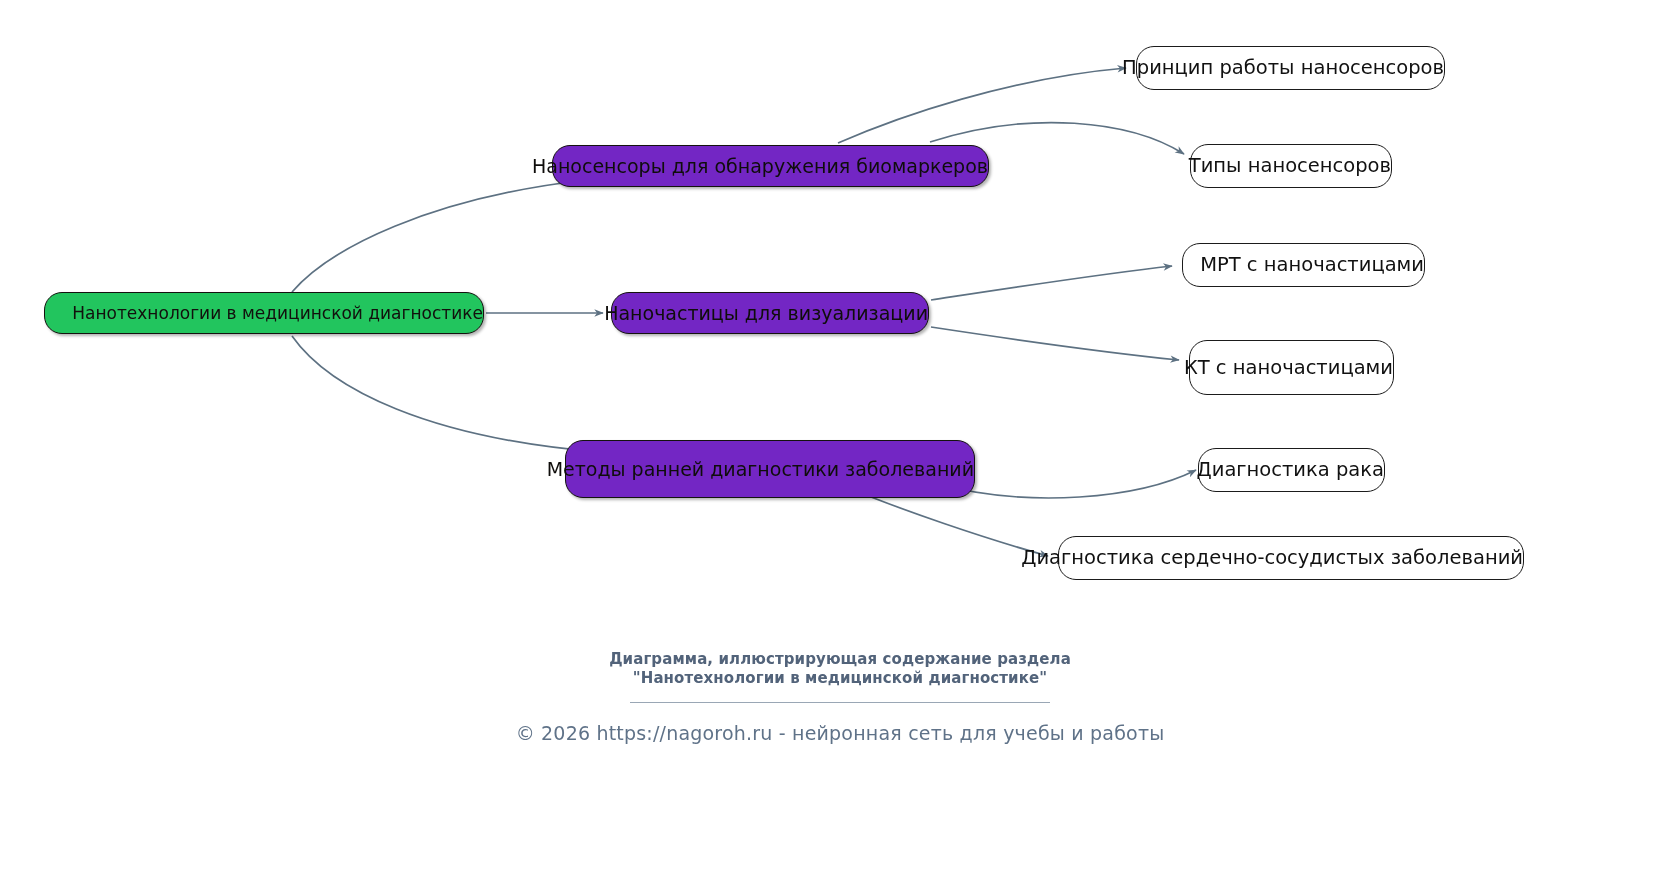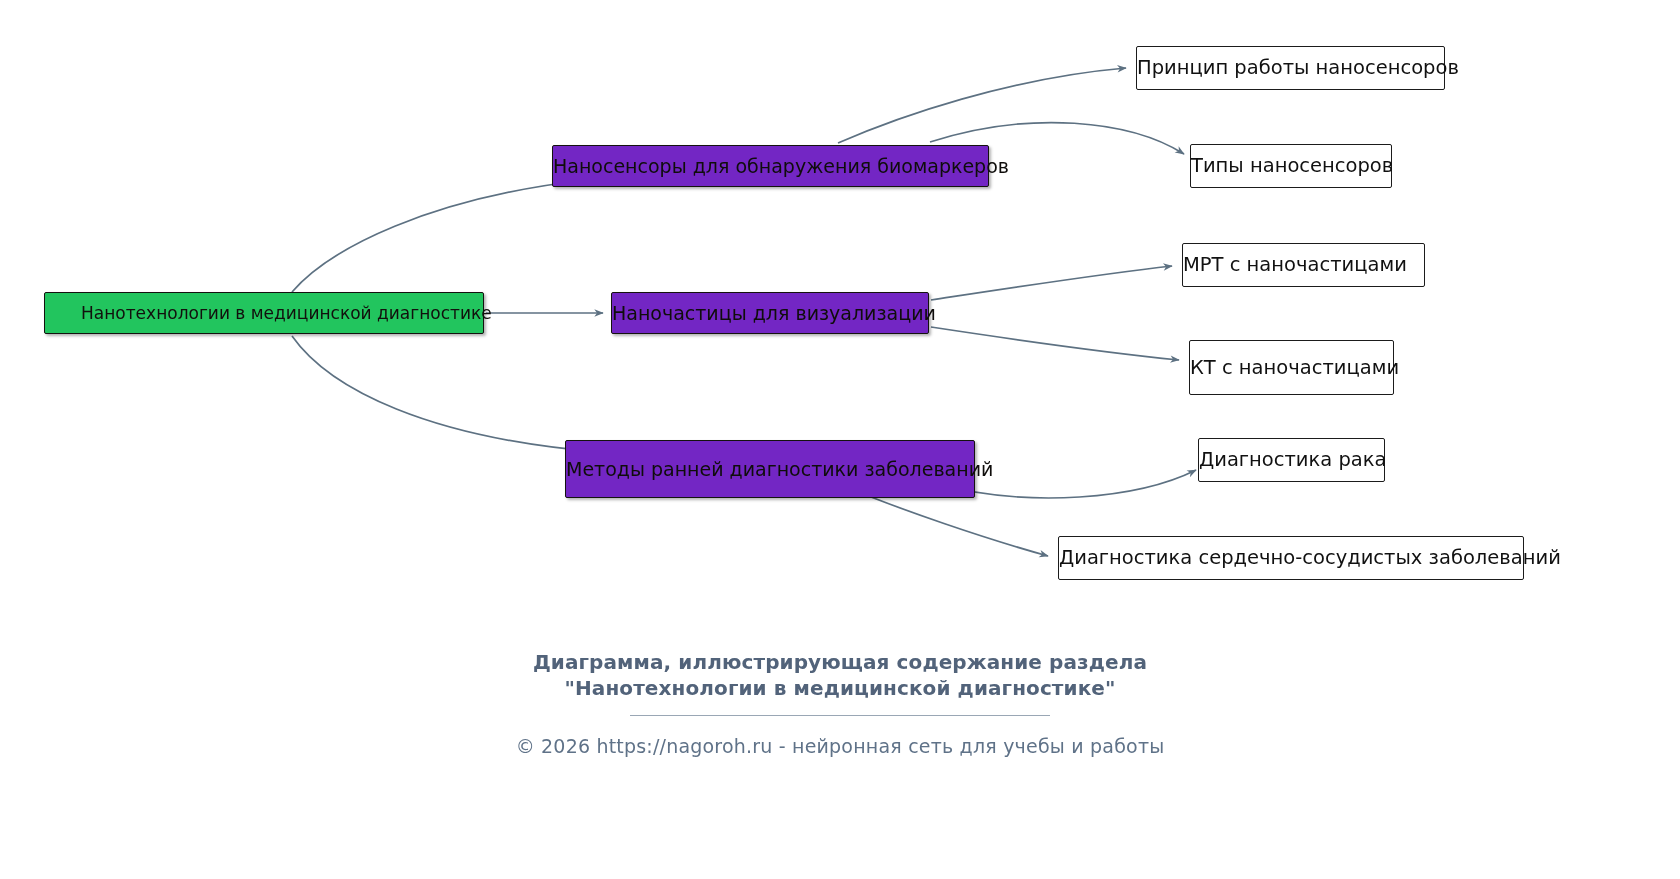--- a/index.html
+++ b/index.html
@@ -25,22 +25,22 @@
     left: 0; top: 0;
     width: 1680px;
     height: 879px;
     pointer-events: none;
   }
   .node {
     position: absolute;
     box-sizing: border-box;
     display: flex;
     align-items: center;
-    justify-content: flex-start;
-    border-radius: 2px;
+    justify-content: flex-end;
+    border-radius: 18px;
     white-space: nowrap;
     line-height: 1;
   }
   .node-root {
     background: #22c55e;
     border: 1.4px solid #14120f;
     color: #12100d;
     font-size: 17px;
     box-shadow: 2px 2px 3px rgba(0,0,0,0.30);
     padding-left: 36px;
@@ -61,21 +61,21 @@
   #footer {
     position: absolute;
     left: 0;
     top: 650px;
     width: 1680px;
     text-align: center;
   }
   .caption {
     color: #52637a;
     font-weight: bold;
-    font-size: 20px;
+    font-size: 15px;
     line-height: 1.28;
     letter-spacing: 0.1px;
   }
   .rule {
     width: 420px;
     height: 0;
     border-top: 1.3px solid #9aa7b5;
     margin: 14px auto 0 auto;
   }
   .copyright {
@@ -144,21 +144,21 @@
   </div>
 
   <div class="node node-leaf" style="left:1182px; top:243px; width:243px; height:44px;">
     <span>МРТ с наночастицами</span>
   </div>
 
   <div class="node node-leaf" style="left:1189px; top:340px; width:205px; height:55px;">
     <span>КТ с наночастицами</span>
   </div>
 
-  <div class="node node-leaf" style="left:1198px; top:438px; width:187px; height:44px;">
+  <div class="node node-leaf" style="left:1198px; top:448px; width:187px; height:44px;">
     <span>Диагностика рака</span>
   </div>
 
   <div class="node node-leaf" style="left:1058px; top:536px; width:466px; height:44px;">
     <span>Диагностика сердечно-сосудистых заболеваний</span>
   </div>
 
   <div id="footer">
     <div class="caption">Диаграмма, иллюстрирующая содержание раздела</div>
     <div class="caption">"Нанотехнологии в медицинской диагностике"</div>

